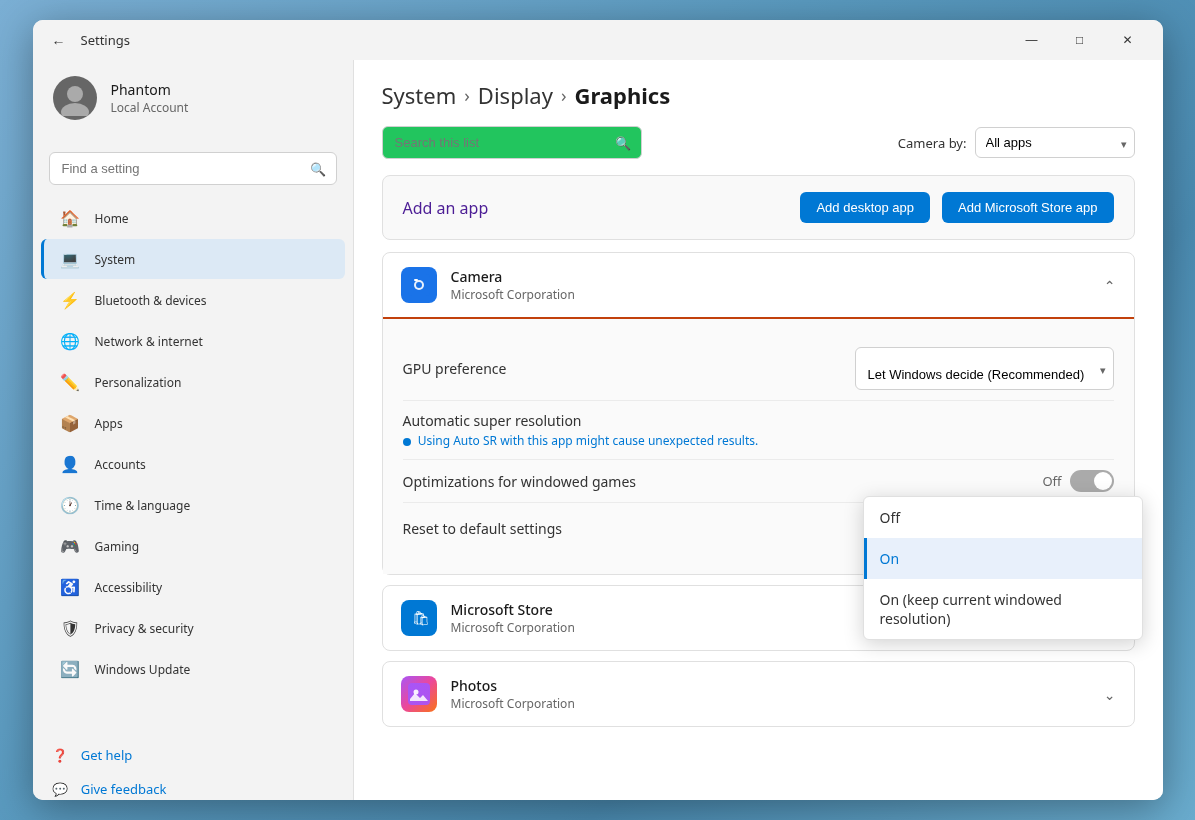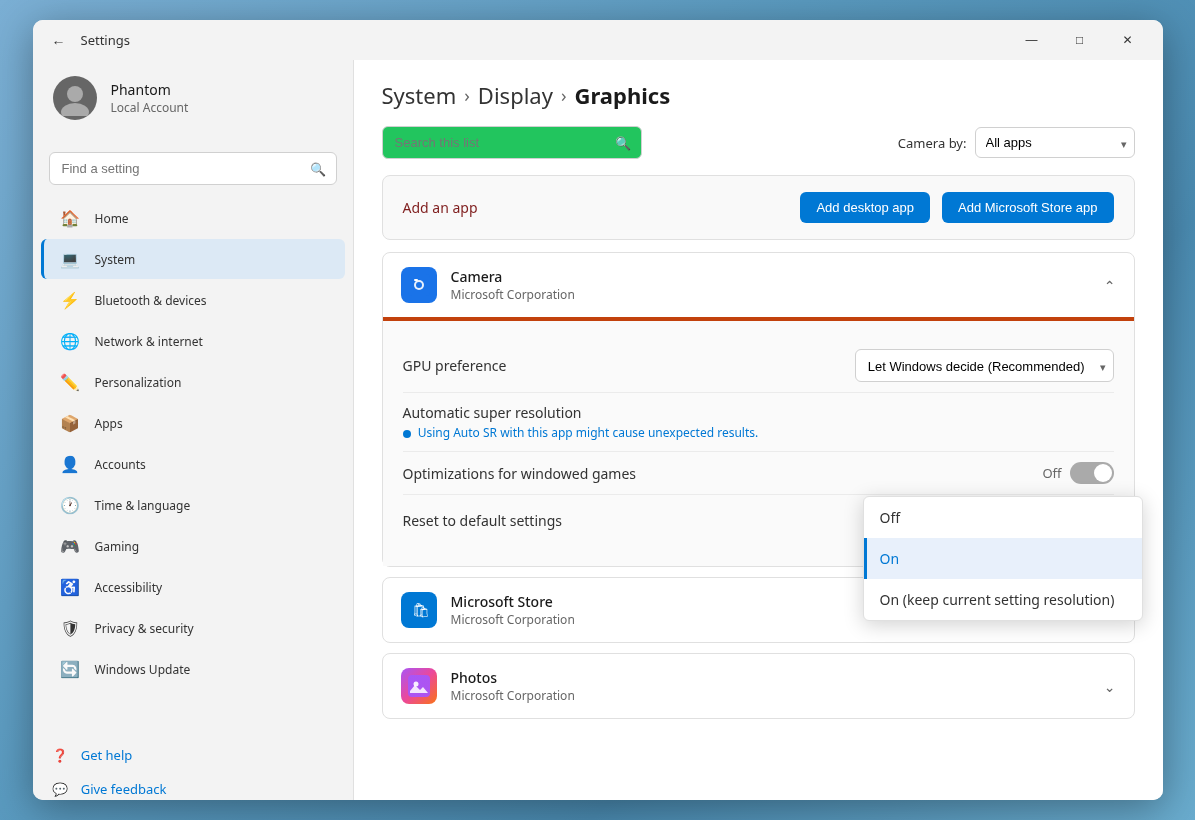--- a/index.html
+++ b/index.html
@@ -239,22 +239,22 @@
       background: #f9f9f9;
       border: 1px solid #e0e0e0;
       border-radius: 8px;
       padding: 16px 20px;
       display: flex;
       align-items: center;
       gap: 12px;
       margin-bottom: 12px;
     }
     .add-app-label {
-      font-size: 14px;
-      color: #7f1d1d;
+      font-size: 16px;
+      color: #4c1d95;
       flex: 1;
     }
     .btn-primary {
       padding: 8px 16px;
       background: #0078d4;
       color: white;
       border: none;
       border-radius: 6px;
       font-size: 13px;
       cursor: pointer;
@@ -284,48 +284,47 @@
     }
     .app-icon-camera { background: #1a73e8; }
     .app-icon-store { background: #0078d4; }
     .app-icon-photos { background: linear-gradient(135deg, #a855f7, #ec4899, #f97316); }
     .app-info { flex: 1; }
     .app-name { font-size: 14px; font-weight: 500; color: #1a1a1a; }
     .app-company { font-size: 12px; color: #666; }
     .chevron { color: #666; font-size: 14px; margin-left: auto; }
 
     .app-card-body {
-      border-top: 4px solid #c2410c;
+      border-top: 2px solid #c2410c;
       padding: 18px 20px 20px 20px;
       background: #fafafa;
     }
     .setting-row {
       display: flex;
       align-items: center;
       padding: 10px 0;
       gap: 12px;
     }
     .setting-row + .setting-row { border-top: 1px solid #ebebeb; }
     .setting-label { font-size: 14px; color: #333; flex: 1; }
     .setting-sublabel { font-size: 12px; color: #0078d4; margin-top: 2px; }
 
     .gpu-select-wrap {
       position: relative;
     }
     .gpu-select {
-      padding: 9px 28px 7px 12px;
+      padding: 19px 28px 7px 12px;
       border: 1px solid #d0d0d0;
       border-radius: 6px;
       font-size: 13px;
       background: white;
       cursor: pointer;
       appearance: none;
       outline: none;
       min-width: 200px;
-      text-align: right;
     }
     .gpu-select-wrap::after {
       content: '▾';
       position: absolute;
       right: 8px; top: 50%;
       transform: translateY(-50%);
       font-size: 11px;
       color: #666;
       pointer-events: none;
     }
@@ -636,20 +635,20 @@
         </div>
 
         <div class="dropdown-overlay">
           <div class="dropdown-item">
             <span>Off</span>
           </div>
           <div class="dropdown-item selected">
             <span>On</span>
           </div>
           <div class="dropdown-item">
-            <span>On (keep current setting resolution)</span>
+            <span>On (keep current windowed resolution)</span>
           </div>
         </div>
 
       </div>
     </div>
   </div>
 </div>
 
 </body></html>

